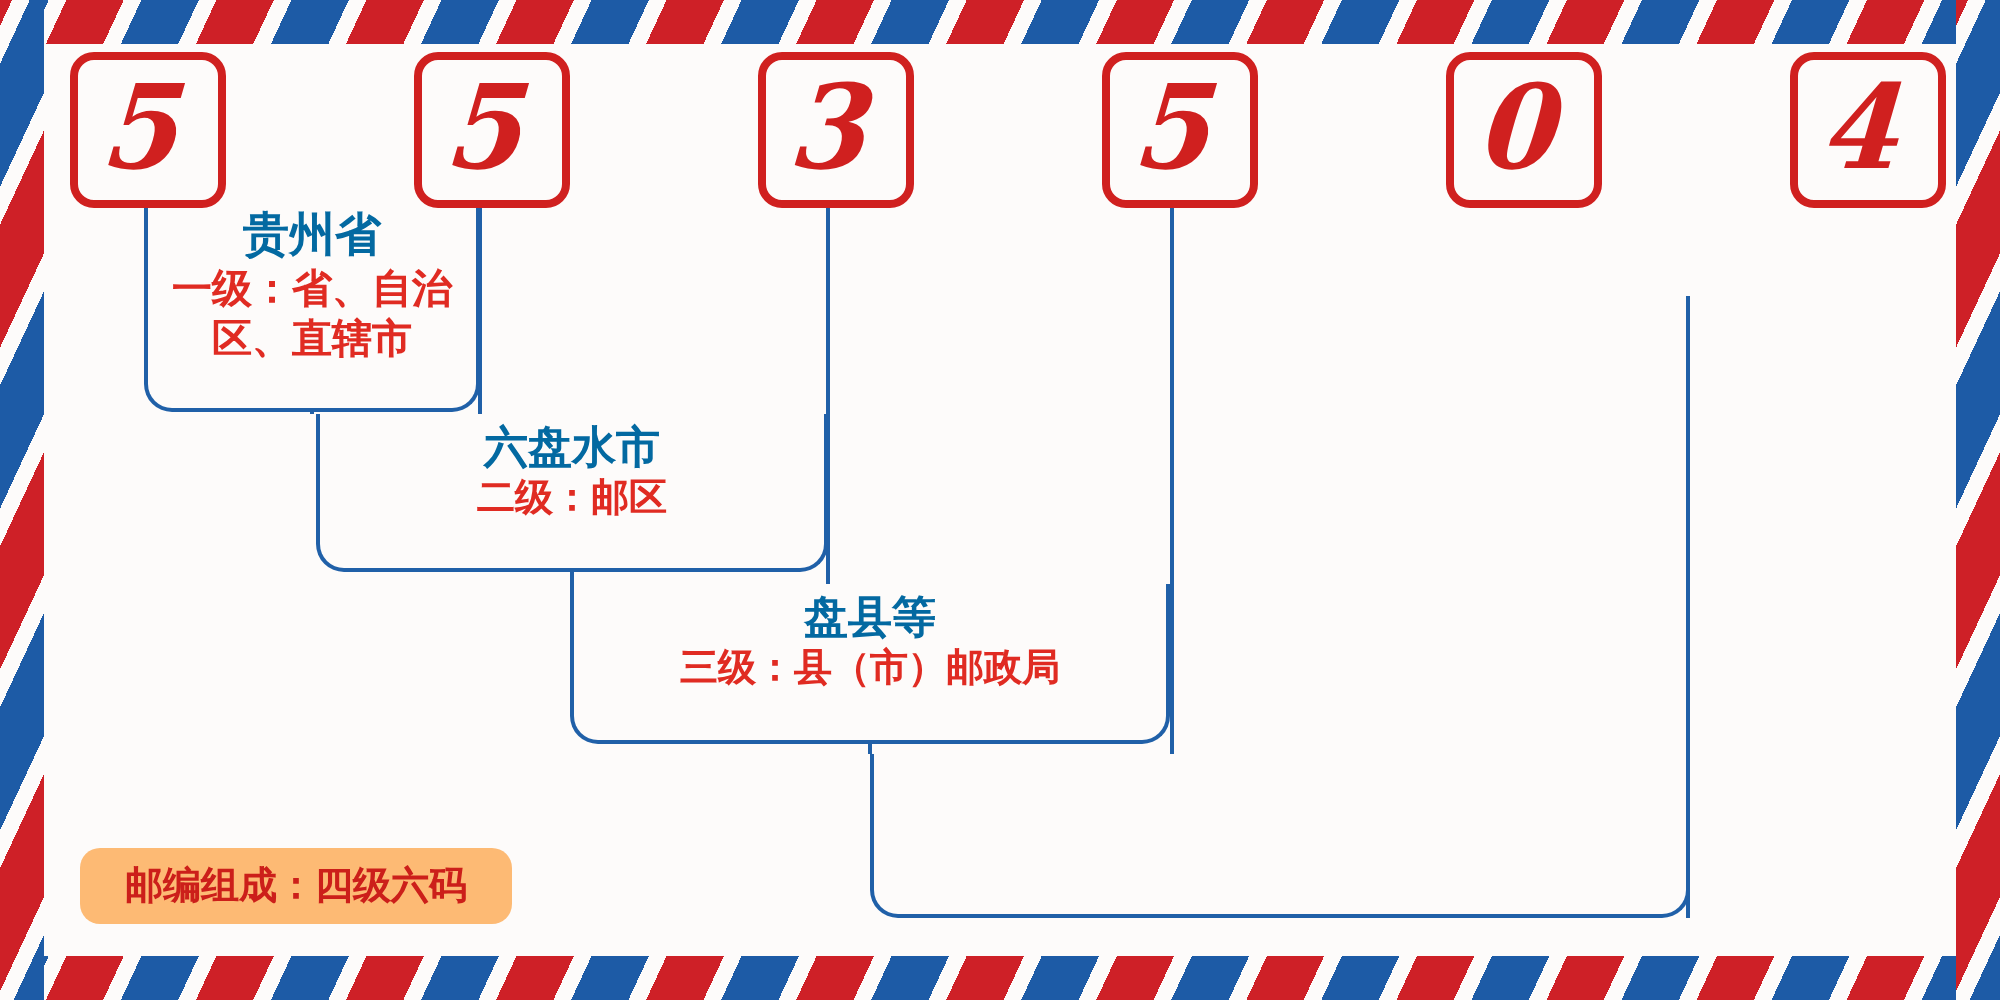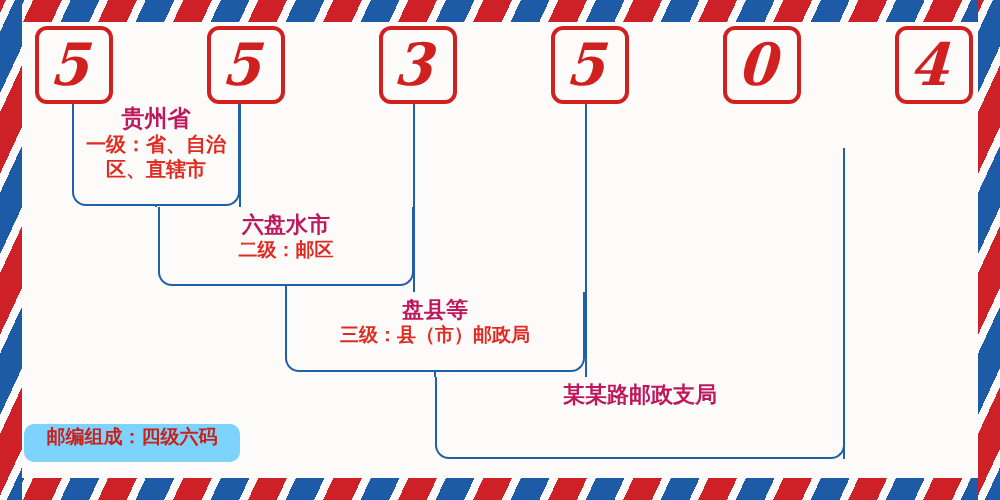--- a/index.html
+++ b/index.html
@@ -99,21 +99,21 @@
     border: 2px solid #2060a8;
     border-top: none;
     border-bottom-left-radius: 14px;
     border-bottom-right-radius: 14px;
     background: transparent;
     z-index: 2;
     text-align: center;
     padding-top: 4px;
   }
   .label-title {
-    color: #be185d;
+    color: #0369a1;
     font-family: "DejaVu Serif", "Liberation Serif", serif;
     font-weight: 700;
     font-size: 22px;
     line-height: 1.22;
     white-space: nowrap;
   }
   .label-sub {
     color: #e02b22;
     font-family: "DejaVu Sans", "Liberation Sans", sans-serif;
     font-weight: 700;
@@ -131,27 +131,28 @@
   #box-l2 { left: 158px; top: 207px; width: 256px; height: 79px; }
   #box-l3 { left: 285px; top: 292px; width: 300px; height: 80px; }
   #box-l4 { left: 435px; top: 377px; width: 410px; height: 82px; }
 
   #box-post { left: 758px; top: 96px; width: 172px; height: 52px; }
   #box-post .label-title { font-size: 21px; padding-top: 2px; }
 
   
   .caption-chip {
     position: absolute;
-    left: 24px;
+    left: 40px;
     top: 424px;
     width: 216px;
     height: 38px;
-    background: #7dd3fc;
+    background: #fdba74;
     border-radius: 10px;
     display: flex;
+    align-items: center;
     justify-content: center;
     z-index: 3;
   }
   .caption-text {
     color: #cc1f1a;
     font-family: "DejaVu Serif", "Liberation Serif", serif;
     font-weight: 700;
     font-size: 19px;
     white-space: nowrap;
   }
@@ -215,21 +216,20 @@
     <div class="label-title">六盘水市</div>
     <div class="label-sub nowrap">二级：邮区</div>
   </div>
 
   <div class="label-box" id="box-l3">
     <div class="label-title">盘县等</div>
     <div class="label-sub nowrap">三级：县（市）邮政局</div>
   </div>
 
   <div class="label-box" id="box-l4">
-    <div class="label-title">某某路邮政支局</div>
   </div>
 
   <div class="caption-chip">
     <span class="caption-text">邮编组成：四级六码</span>
   </div>
 
   <div class="envelope-border">
     <div class="stripe-band band-top">
         <div class="fill"></div>
       </div>

